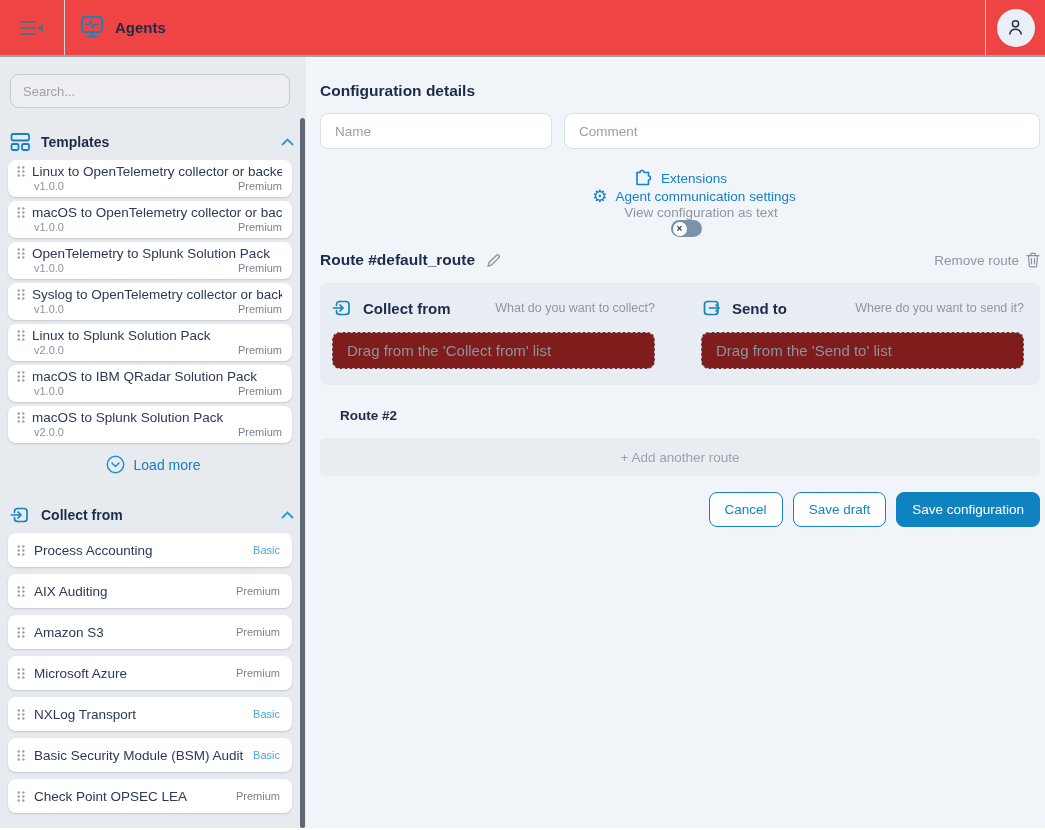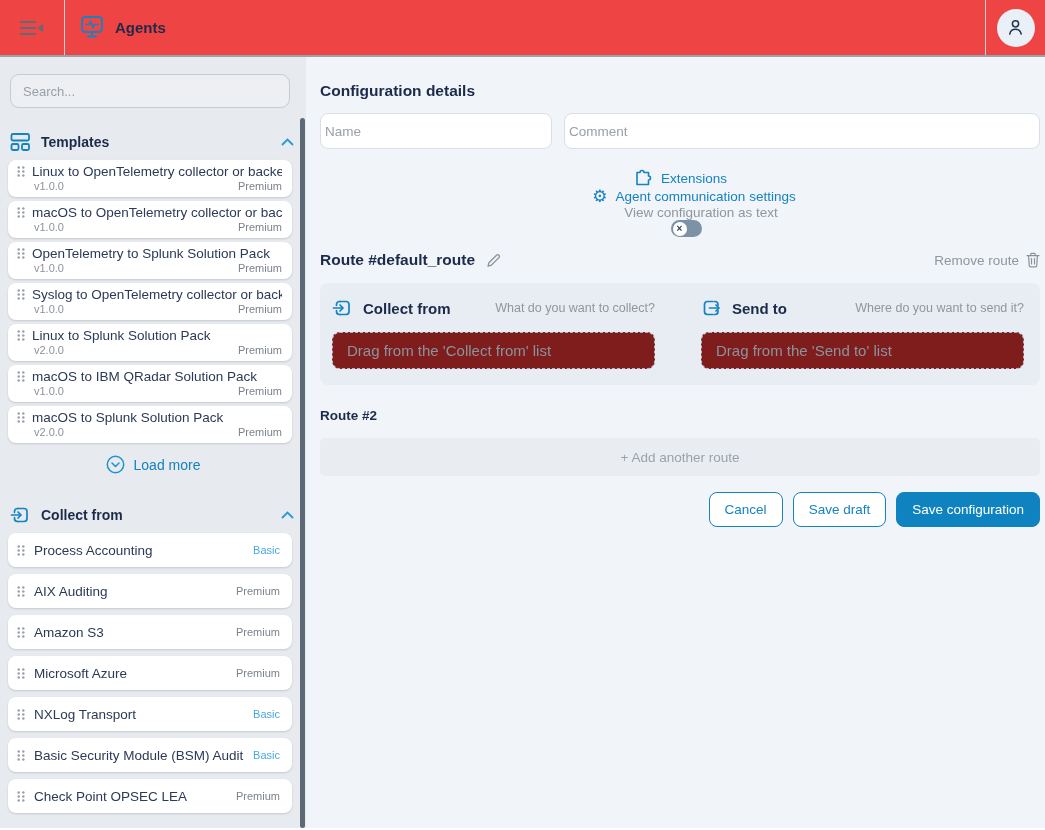--- a/index.html
+++ b/index.html
@@ -50,21 +50,21 @@
   .cf-card{height:34px;display:flex;align-items:center;gap:8px;padding:0 12px 0 8px;}
   .cf-name{font-size:13.5px;color:#2b3a55;white-space:nowrap;overflow:hidden;flex:1;}
 
   .load-more{display:flex;align-items:center;justify-content:center;gap:9px;margin-top:12px;color:var(--accent);font-size:14px;cursor:pointer;}
 
   .scroll-thumb{position:absolute;right:1px;top:61px;width:5px;height:710px;background:#5d6a75;border-radius:3px;}
 
   
   .page-title{font-size:15.5px;font-weight:700;color:var(--navy);margin-top:25px;}
   .inputs-row{display:flex;gap:12px;margin-top:13px;}
-  .text-input{height:36px;background:#fff;border:1px solid #d9dfe6;border-radius:8px;padding:0 4px;font-size:13.5px;color:#3a4657;font-family:inherit;outline:none;}
+  .text-input{height:36px;background:#fff;border:1px solid #d9dfe6;border-radius:8px;padding:0 14px;font-size:13.5px;color:#3a4657;font-family:inherit;outline:none;}
   .text-input::placeholder{color:#9aa0a8;}
   .name-input{width:232px;}
   .comment-input{flex:1;}
 
   .links-row{display:flex;align-items:center;justify-content:flex-end;margin-top:19px;flex-direction:column;}
   .link{display:flex;align-items:center;gap:8px;color:var(--accent);font-size:13.5px;cursor:pointer;}
   .link + .link{margin-left:28px;}
   .view-text-label{margin-left:42px;color:var(--gray-text);font-size:13.5px;}
   .toggle{margin-left:12px;width:31px;height:17px;border-radius:9px;background:#7d92a7;position:relative;cursor:pointer;flex-shrink:0;}
   .toggle-thumb{position:absolute;left:2px;top:1.5px;width:14px;height:14px;border-radius:50%;background:#fff;display:flex;align-items:center;justify-content:center;font-size:10px;font-weight:700;color:#2c3e55;line-height:1;}
@@ -73,21 +73,21 @@
   .route-title{font-size:15.5px;font-weight:700;color:var(--navy);}
   .edit-icon{margin-left:10px;cursor:pointer;display:flex;}
   .route-remove{margin-left:auto;display:flex;align-items:center;gap:7px;color:var(--gray-text);font-size:13.5px;cursor:pointer;}
 
   .route-panel{margin-top:14px;background:var(--panel-bg);border-radius:8px;padding:15px 16px 16px 12px;display:grid;grid-template-columns:1fr 1fr;column-gap:46px;}
   .col-head{display:flex;align-items:center;gap:10px;}
   .col-title{font-size:15px;font-weight:700;color:var(--navy);}
   .col-hint{margin-left:auto;font-size:12.5px;color:var(--gray-text);}
   .dropzone{margin-top:14px;height:37px;border:1.5px dashed #aeb9c5;border-radius:8px;background:#7f1d1d;display:flex;align-items:center;padding:0 14px;font-size:15px;color:#8b939d;}
 
-  .route2-title{margin-top:23px;font-size:13.5px;font-weight:700;color:var(--navy);}
+  .route2-title{margin-top:23px;font-size:13.5px;font-weight:700;color:var(--navy);margin-left:20px;}
   .add-route{margin-top:15px;height:38px;background:#e9edf2;border-radius:5px;display:flex;align-items:center;justify-content:center;font-size:13.5px;color:#9aa2ac;cursor:pointer;}
 
   .btn-row{display:flex;justify-content:flex-end;gap:10px;margin-top:16px;}
   .btn{height:35px;border-radius:8px;font-size:13.5px;font-family:inherit;cursor:pointer;padding:0 15px;}
   .btn-outline{background:#fff;border:1px solid var(--accent);color:var(--accent);}
   .btn-primary{background:#0f82c0;border:1px solid #0f82c0;color:#fff;}
 
   svg{display:block;}
   .gear-glyph{font-family:"DejaVu Sans",sans-serif;font-size:17px;line-height:1;color:var(--accent);}
 </style>

